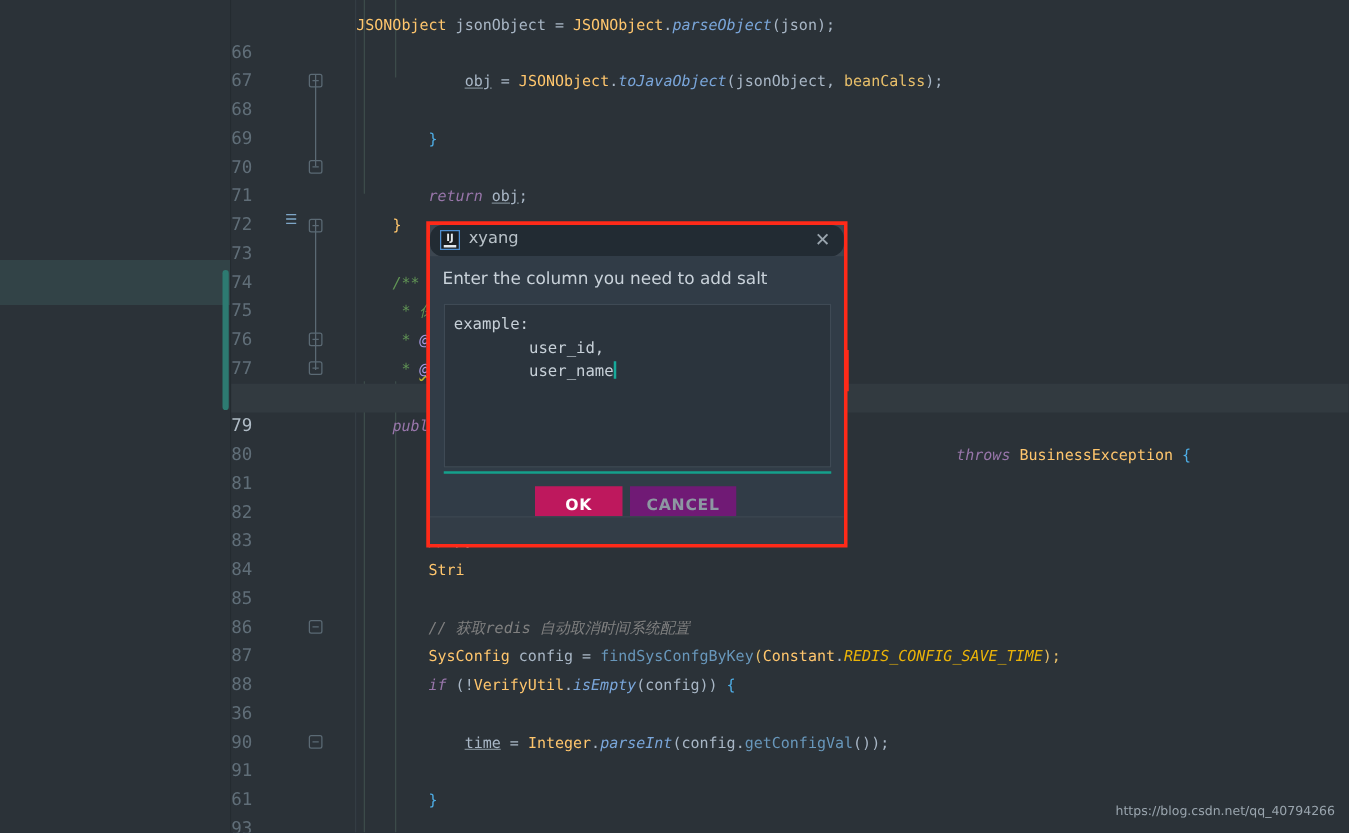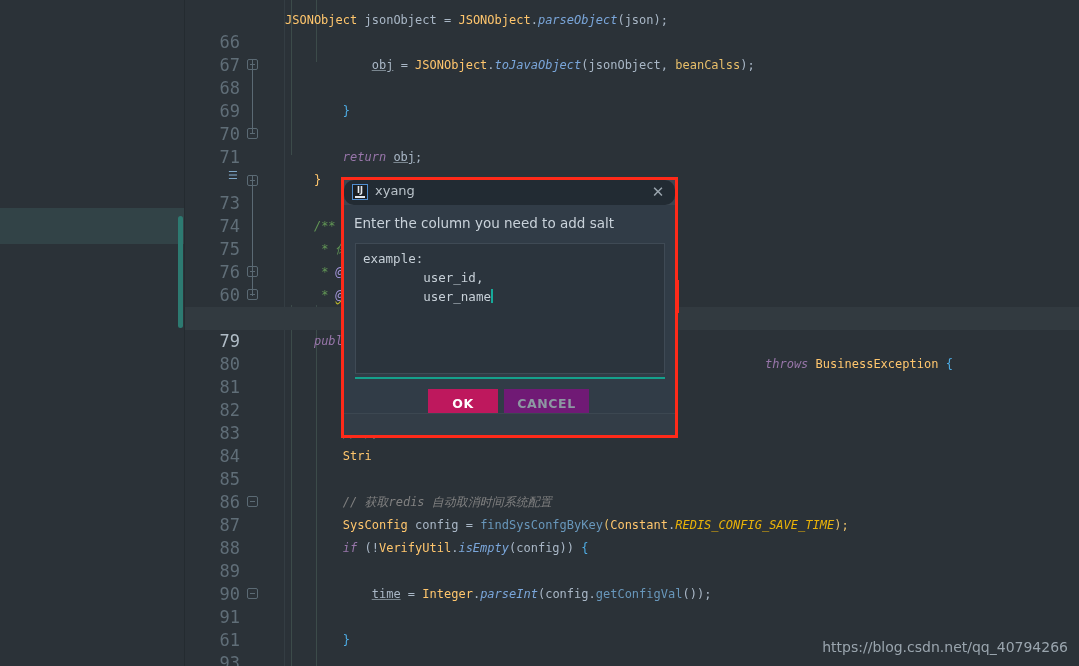--- a/index.html
+++ b/index.html
@@ -89,23 +89,22 @@
     font-family: "DejaVu Sans Mono", monospace;
     white-space: pre;
   }
   .line.current {
     background: #323a40;
   }
   .lineno {
     position: absolute;
     left: 0;
     width: 55px;
-    text-align: right;
     color: #606e78;
-    font-size: 17px;
+    font-size: 14px;
     font-family: "DejaVu Sans Mono", monospace;
   }
   .codetext {
     position: absolute;
     left: 100px;
     color: #a9b7c6;
     font-family: "DejaVu Sans Mono", monospace;
     font-size: 12px;
     white-space: pre;
   }
@@ -333,21 +332,21 @@
     background: #ff2a19;
     z-index: 30;
   }
 
   
   .watermark {
     position: absolute;
     right: 11px;
     bottom: 11px;
     color: #9aa5ae;
-    font-size: 14px;
+    font-size: 10px;
     font-family: "DejaVu Sans", sans-serif;
     z-index: 5;
   }
 </style>
 </head>
 <body>
 
 <div class="screen">
 
   <div class="left-panel">
@@ -403,20 +402,23 @@
       <div class="line" style="top:100px;">
         <span class="lineno">70</span>
         <span class="codetext">        <span class="kw2">return</span> <span class="varu">obj</span><span class="ident">;</span></span>
       </div>
 
       <div class="line" style="top:123px;">
         <span class="lineno">71</span>
         <span class="codetext">    <span class="type">}</span></span>
       </div>
 
+      <div class="line" style="top:146px;">
+        <span class="lineno">72</span>
+      </div>
 
       <div class="line" style="top:169px;">
         <span class="lineno">73</span>
         <span class="codetext">    <span class="doc">/**</span></span>
       </div>
 
       <div class="line" style="top:192px;">
         <span class="lineno">74</span>
         <span class="codetext">     <span class="doc">* 保存首</span></span>
       </div>
@@ -425,21 +427,21 @@
         <span class="lineno">75</span>
         <span class="codetext">     <span class="doc">* </span><span class="doctag">@para</span></span>
       </div>
 
       <div class="line" style="top:238px;">
         <span class="lineno">76</span>
         <span class="codetext">     <span class="doc">* </span><span class="doctag squiggle">@retu</span></span>
       </div>
 
       <div class="line" style="top:261px;">
-        <span class="lineno">60</span>
+        <span class="lineno">77</span>
         <span class="codetext">     <span class="doc">*/</span></span>
       </div>
 
       <div class="line" style="top:284px;">
         <span class="lineno">78</span>
         <span class="codetext">    <span class="kw2">public</span> <span class="kw2">v</span></span>
         <span class="codetext" style="left:580px;"><span class="kw2">throws</span> <span class="cls">BusinessException</span> <span class="teal">{</span></span>
       </div>
 
       <div class="line current" style="top:307px;">
@@ -482,21 +484,21 @@
       <div class="line" style="top:491px;">
         <span class="lineno">87</span>
         <span class="codetext">        <span class="kw2">if</span> <span class="ident">(!</span><span class="type">VerifyUtil</span><span class="ident">.</span><span class="methc">isEmpty</span><span class="ident">(</span><span class="var">config</span><span class="ident">))</span> <span class="teal">{</span></span>
       </div>
 
       <div class="line" style="top:514px;">
         <span class="lineno">88</span>
       </div>
 
       <div class="line" style="top:537px;">
-        <span class="lineno">89</span>
+        <span class="lineno">36</span>
         <span class="codetext">            <span class="varu">time</span> <span class="ident">=</span> <span class="type">Integer</span><span class="ident">.</span><span class="methc">parseInt</span><span class="ident">(</span><span class="var">config</span><span class="ident">.</span><span class="meth">getConfigVal</span><span class="ident">());</span></span>
       </div>
 
       <div class="line" style="top:560px;">
         <span class="lineno">90</span>
       </div>
 
       <div class="line" style="top:583px;">
         <span class="lineno">91</span>
         <span class="codetext">        <span class="teal">}</span></span>

